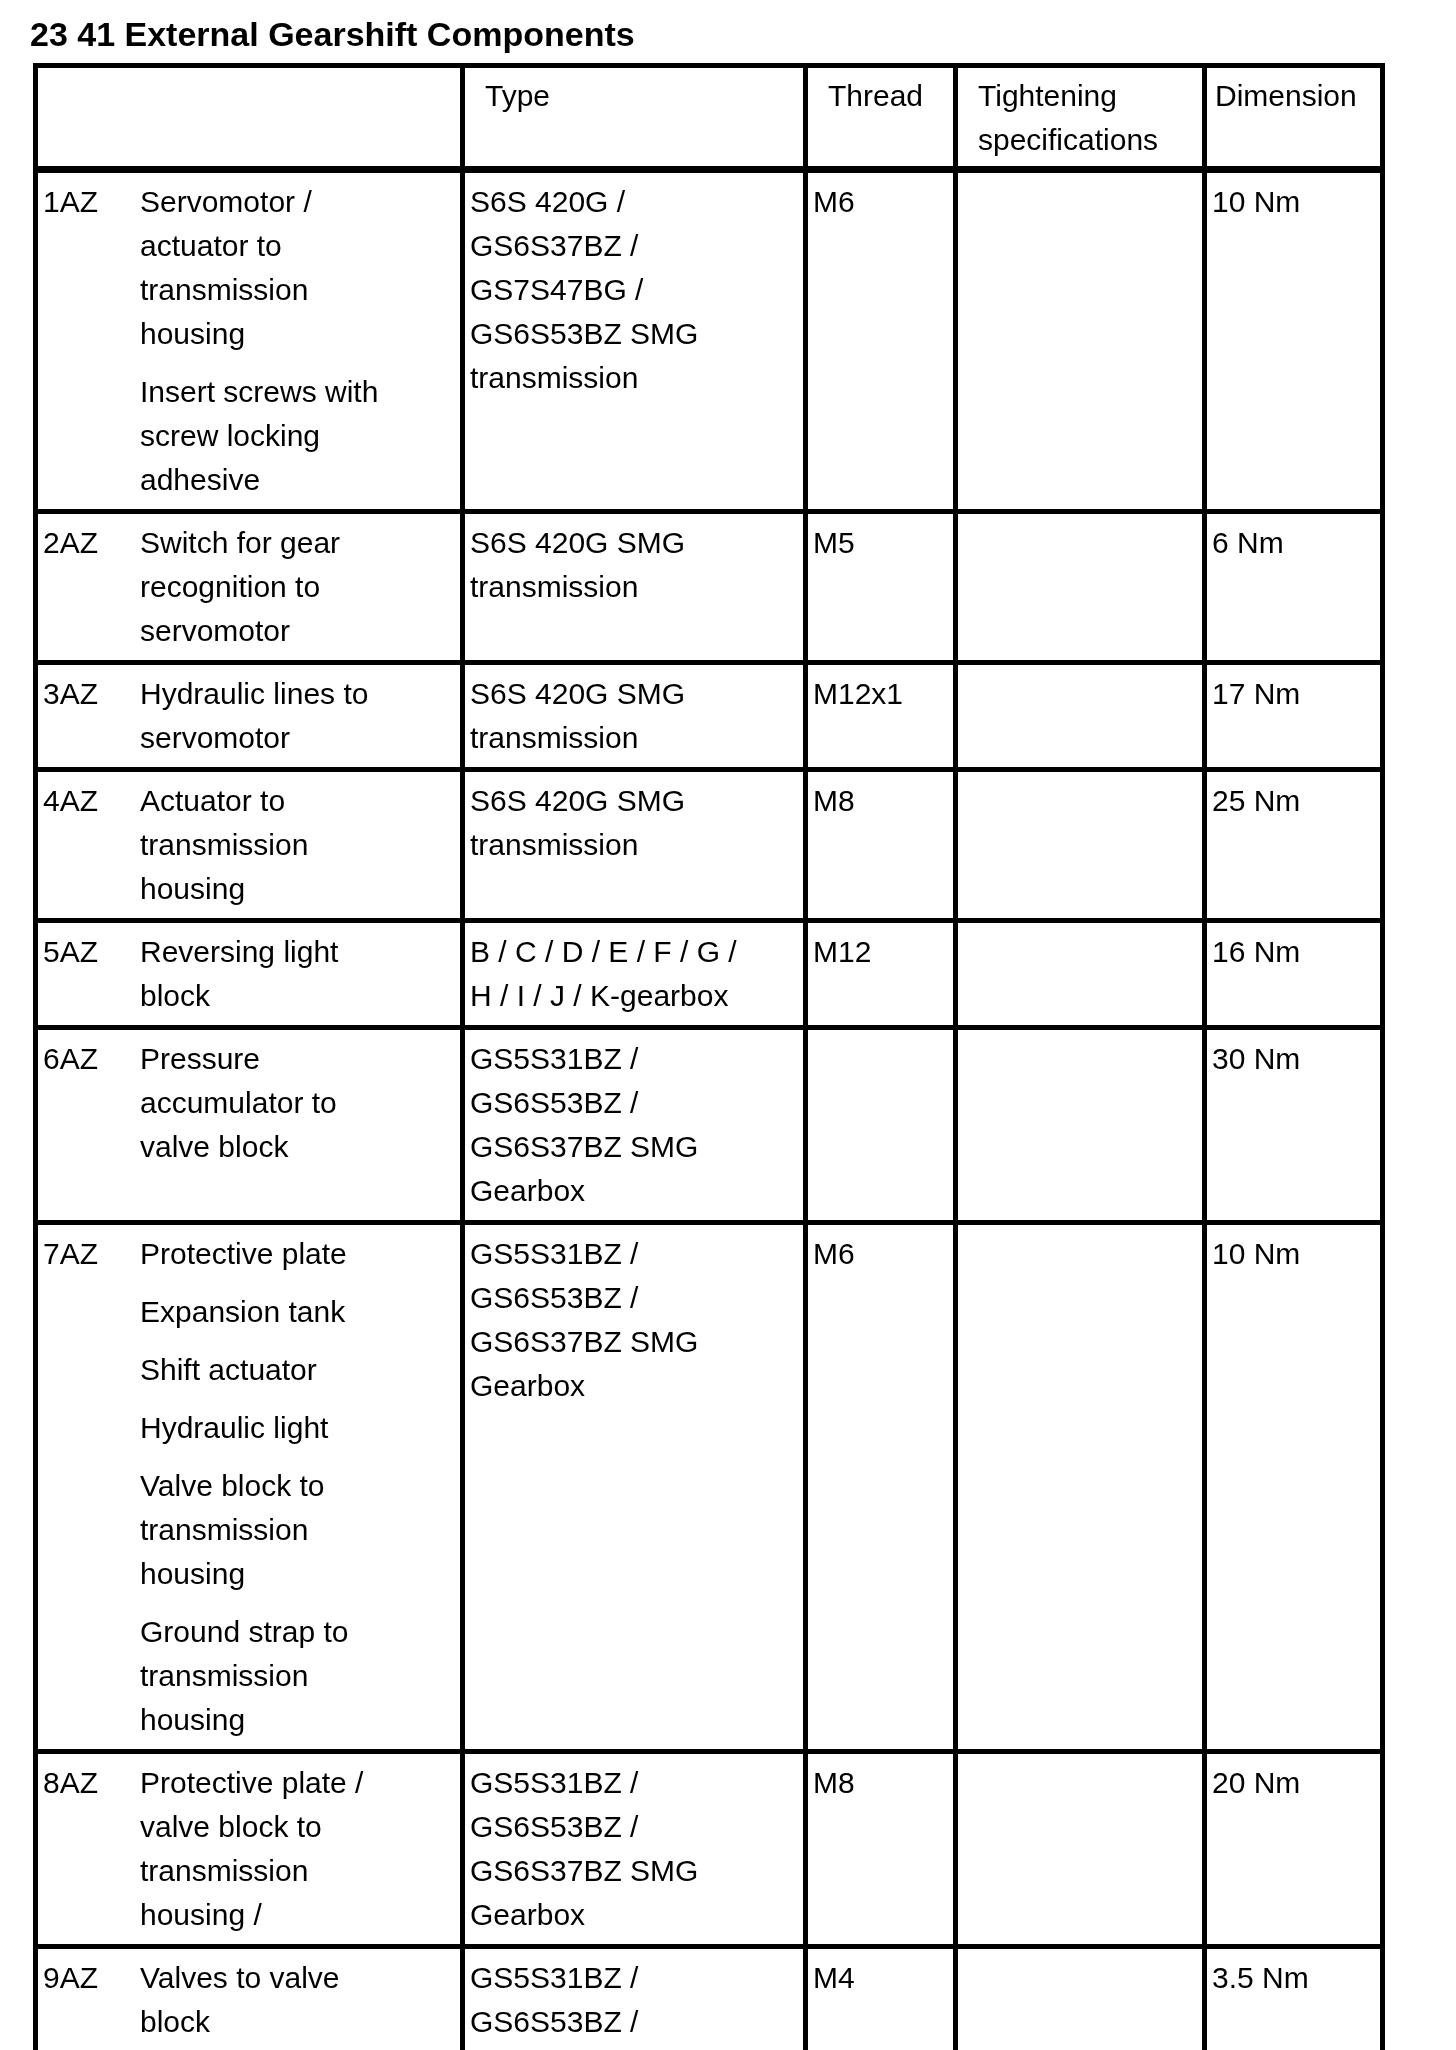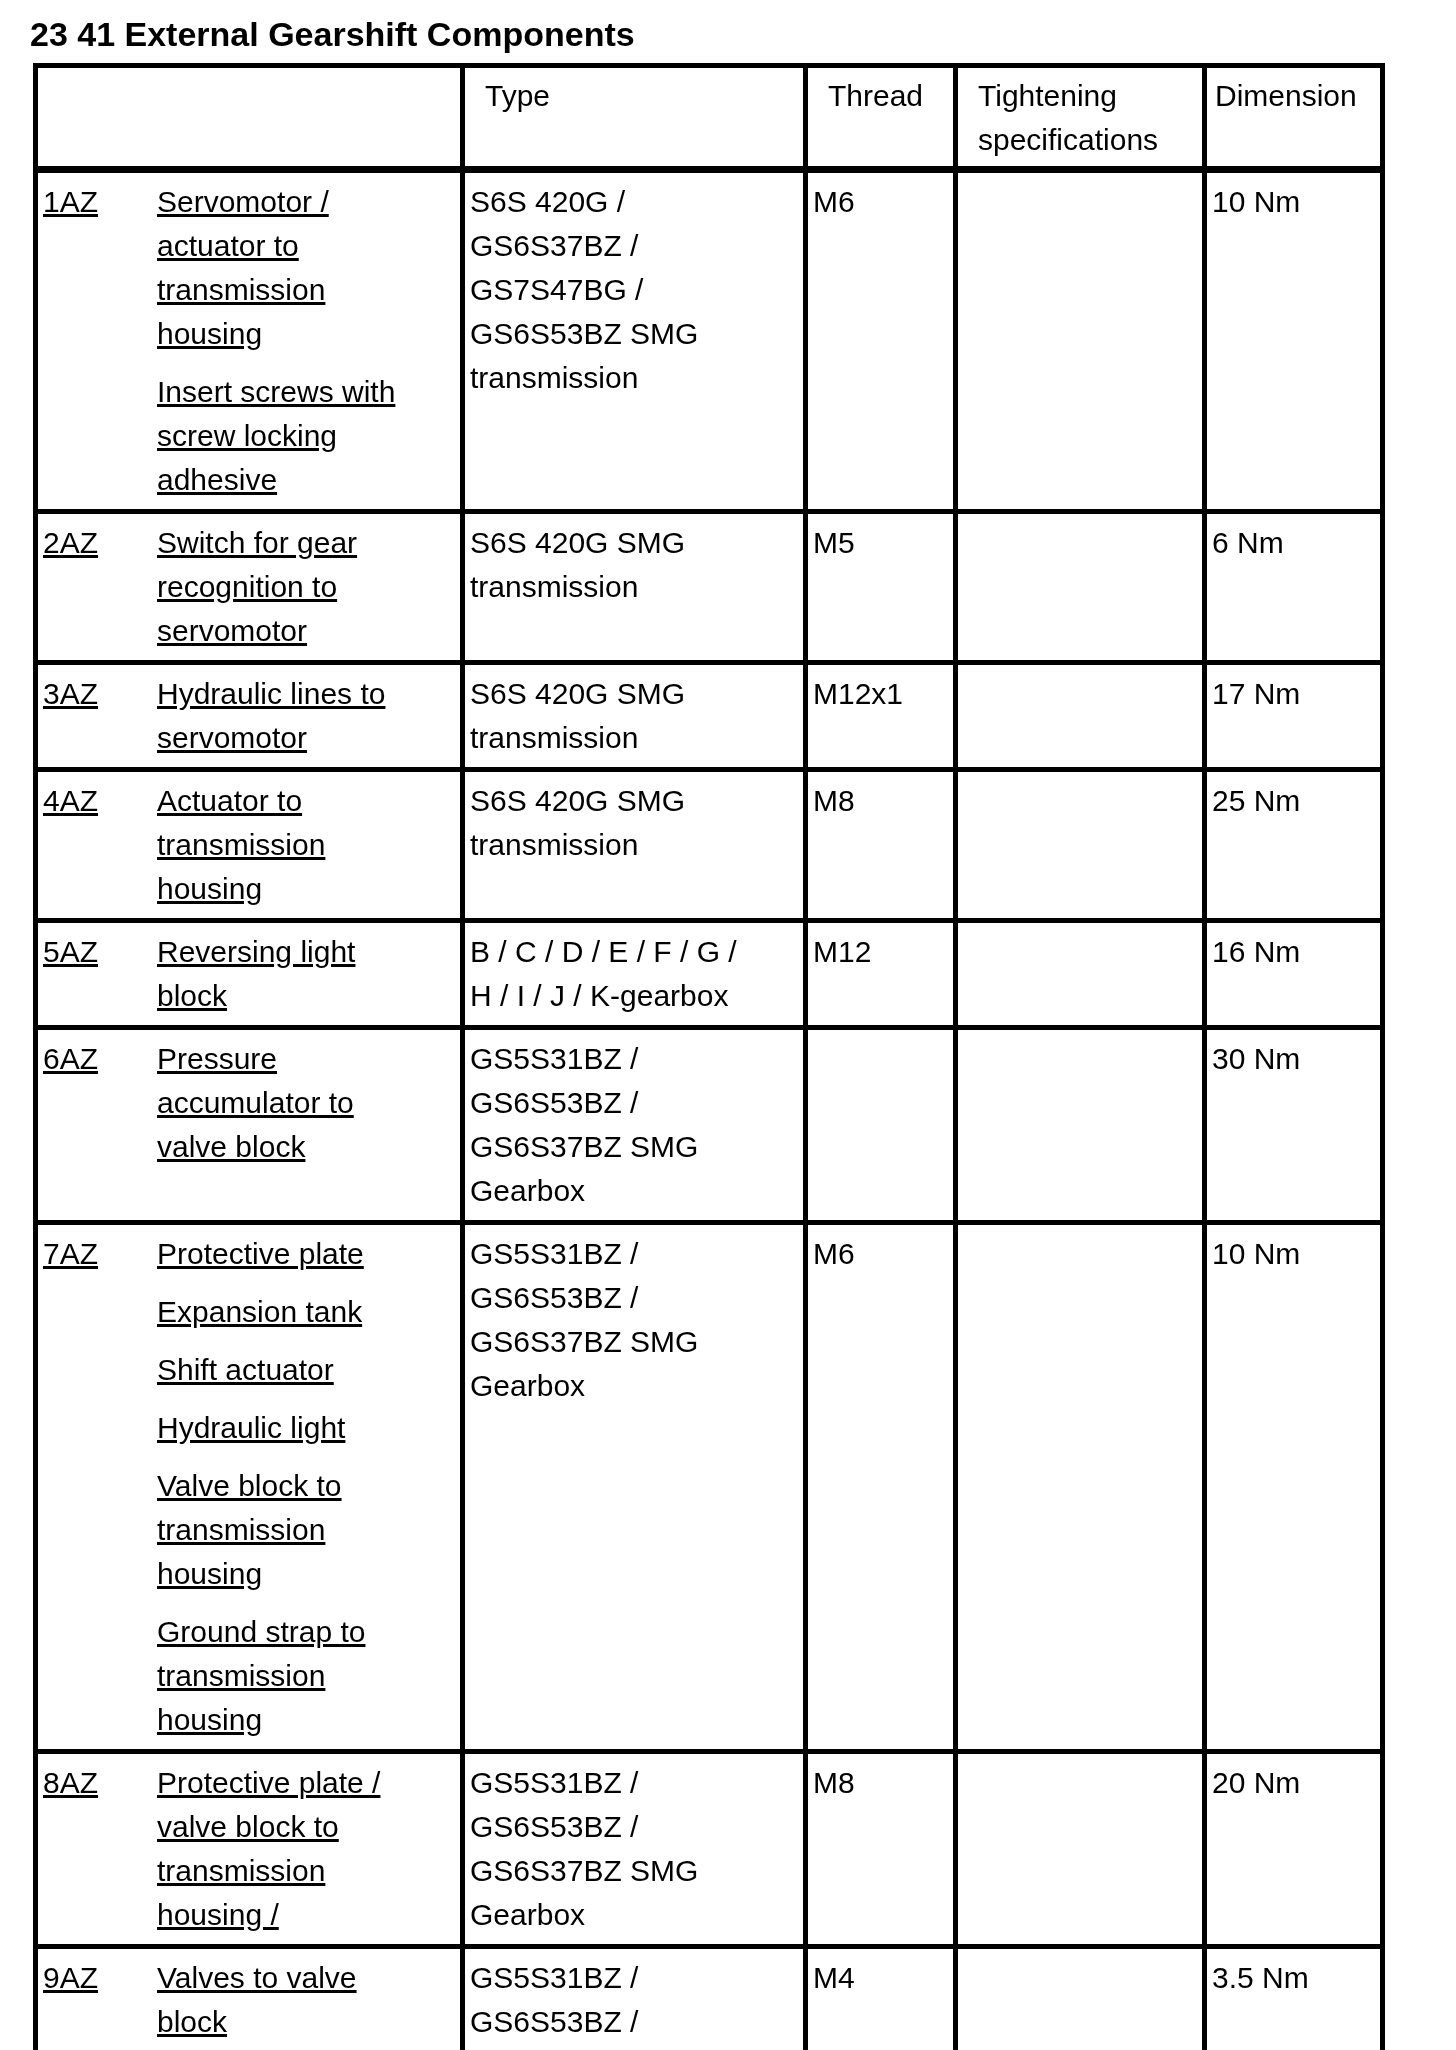--- a/index.html
+++ b/index.html
@@ -51,29 +51,27 @@
     line-height: 44px;
     padding: 7px 4px 7px 5px;
     overflow: hidden;
   }
   td.c-item {
     padding-left: 9px;
   }
   .item-flex {
     display: flex;
     align-items: flex-start;
-    text-decoration: underline;
   }
   .item-id {
     flex: 0 0 97px;
     width: 97px;
   }
   .item-desc {
     flex: 1 1 auto;
-    margin-left: 17px;
   }
   .para + .para {
     margin-top: 14px;
   }
   .line {
     white-space: nowrap;
   }
 </style>
 </head>
 <body>

